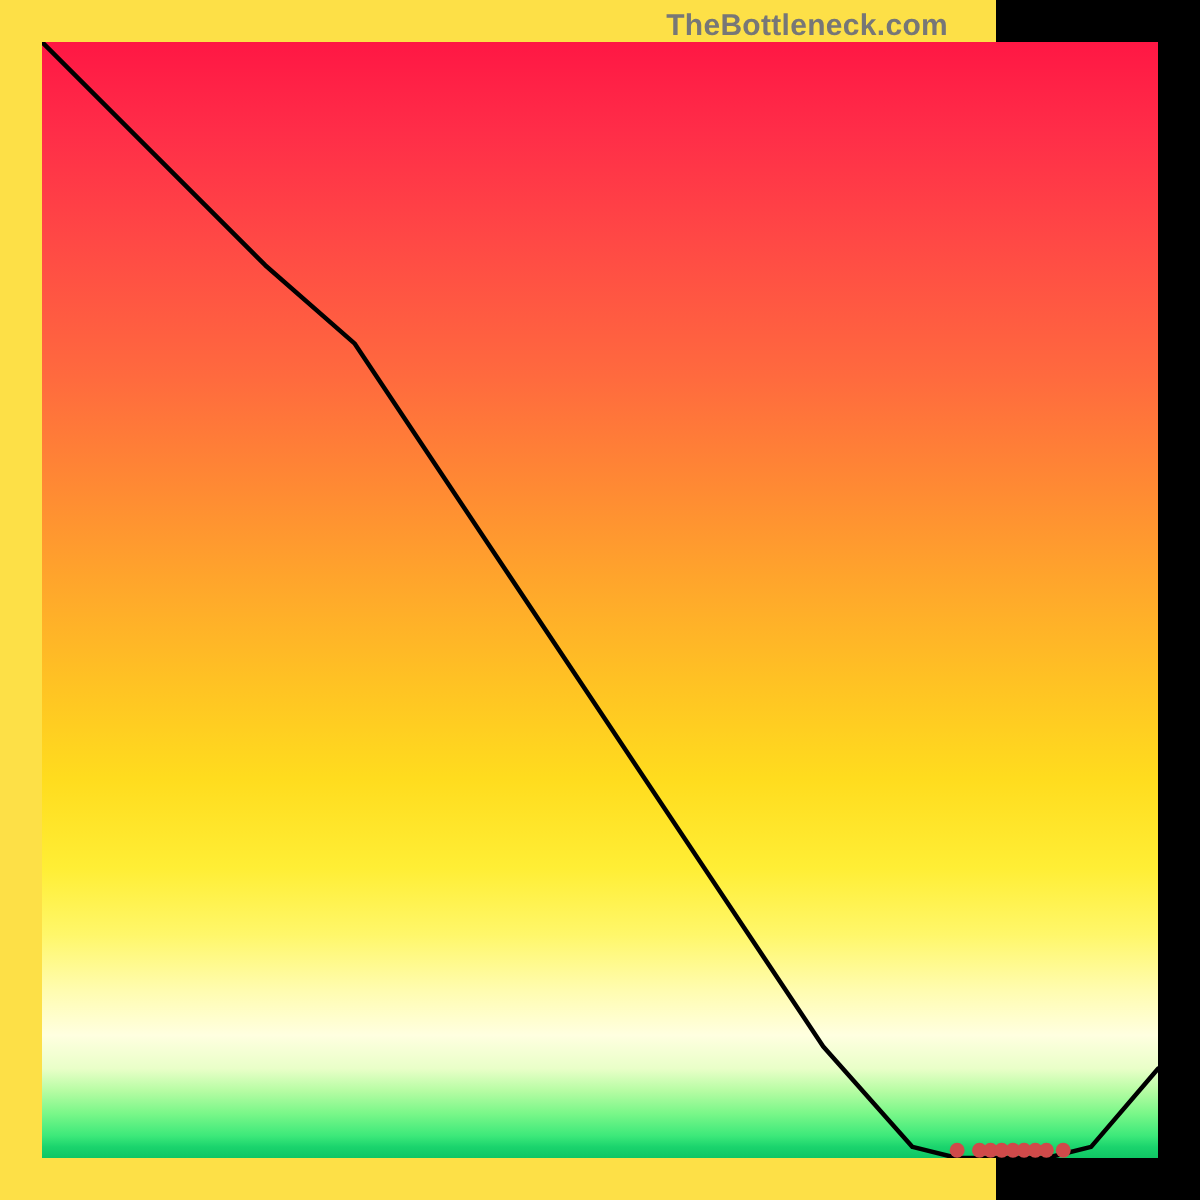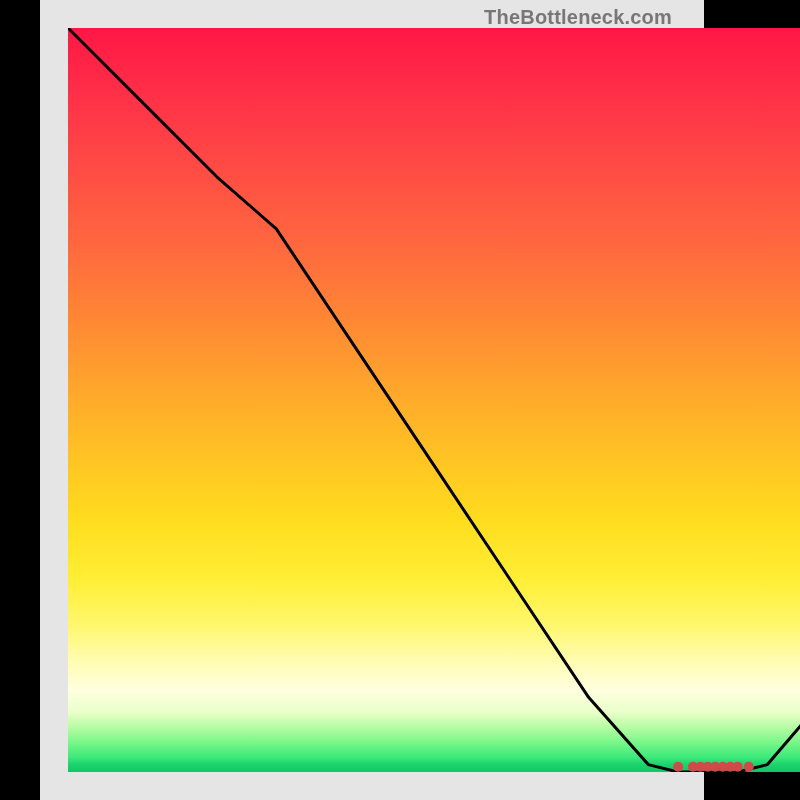--- a/index.html
+++ b/index.html
@@ -10,22 +10,21 @@
     background: #000;
     overflow: hidden;
     font-family: Arial, Helvetica, sans-serif;
   }
   .frame {
     position: absolute;
     left: 0;
     top: 0;
     width: 664px;
     height: 800px;
-    background: #e5e5e5;
-    margin-left: 40px;
+    background: #fde047;
   }
   .plot {
     position: absolute;
     left: 28px;
     top: 28px;
     width: 744px;
     height: 744px;
     
     background: linear-gradient(to bottom,
       #ff1744 0%,

